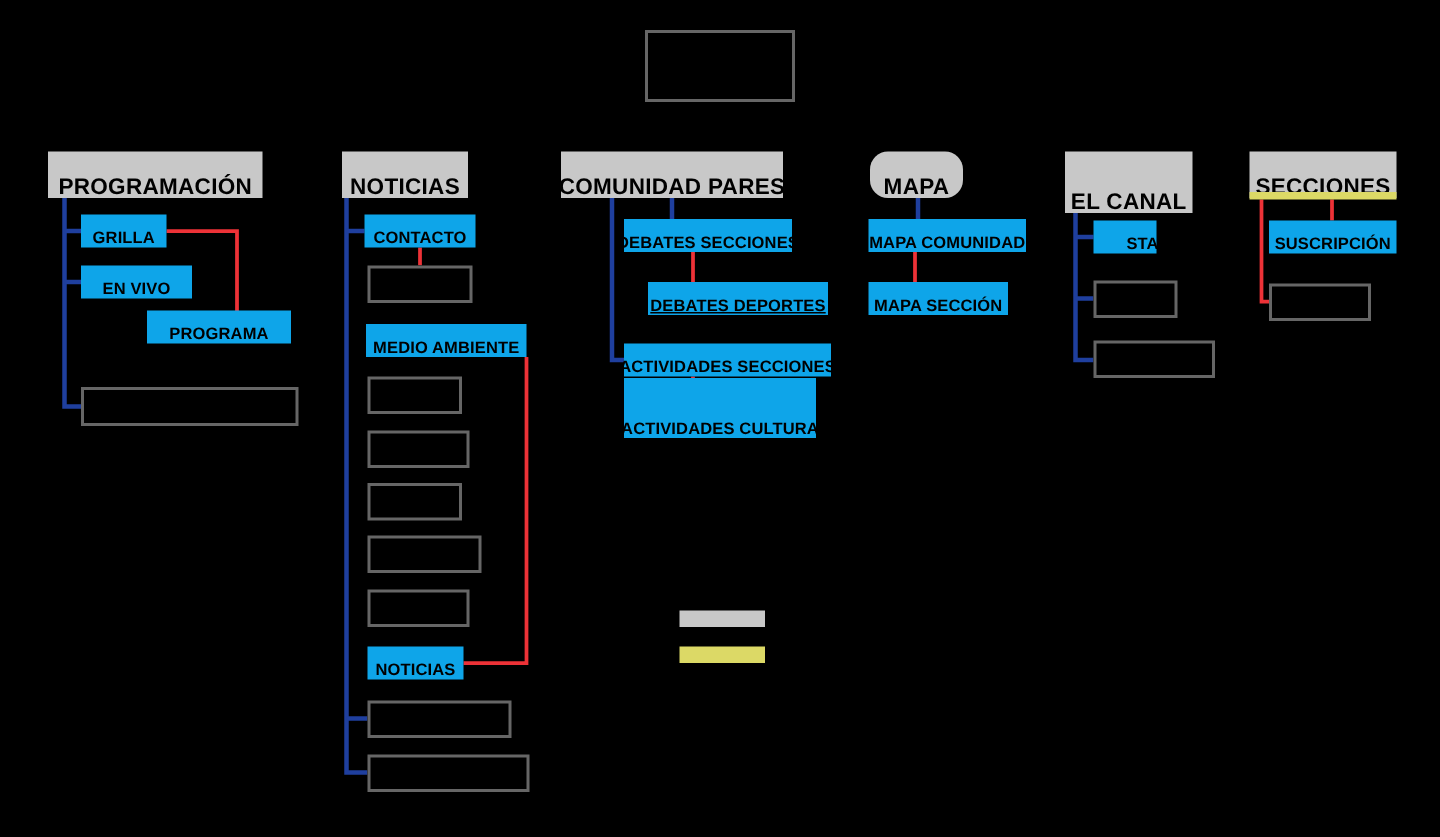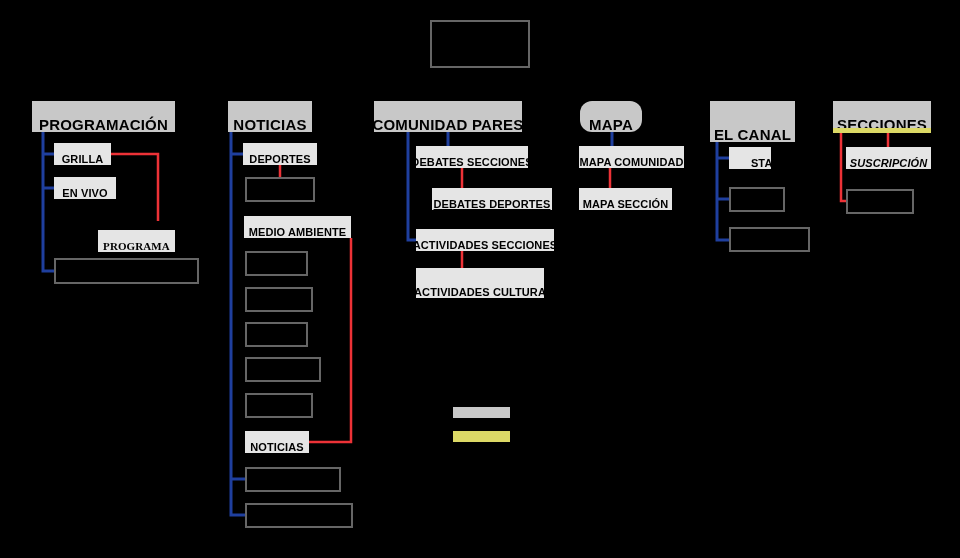--- a/index.html
+++ b/index.html
@@ -33,21 +33,21 @@
     white-space: nowrap;
   }
   .node.header {
     background: #c8c8c8;
     color: #000000;
     font-size: 15px;
     font-weight: bold;
     letter-spacing: 0.2px;
   }
   .node.leaf {
-    background: #e5e5e5;
+    background: #0ea5e9;
     color: #000000;
     font-size: 11px;
     font-weight: bold;
     letter-spacing: 0.1px;
   }
   .node.blank {
     background: #000000;
     border: 2px solid #666666;
   }
   .node.strip {
@@ -106,35 +106,35 @@
   <div class="node blank" style="left:430px; top:20px; width:100px; height:48px;">
     <span></span>
   </div>
 
   <div class="node header" style="left:32px; top:101px; width:143px; height:31px;">
     <span>PROGRAMACIÓN</span>
   </div>
   <div class="node leaf" style="left:54px; top:143px; width:57px; height:22px;">
     <span>GRILLA</span>
   </div>
-  <div class="node leaf" style="left:54px; top:177px; width:62px; height:22px;">
+  <div class="node leaf" style="left:54px; top:177px; width:74px; height:22px;">
     <span>EN VIVO</span>
   </div>
-  <div class="node leaf" style="left:98px; top:230px; width:77px; height:22px;font-family:Liberation Serif, serif;">
+  <div class="node leaf" style="left:98px; top:207px; width:96px; height:22px;">
     <span>PROGRAMA</span>
   </div>
   <div class="node blank" style="left:54px; top:258px; width:145px; height:26px;">
     <span></span>
   </div>
 
   <div class="node header" style="left:228px; top:101px; width:84px; height:31px;">
     <span>NOTICIAS</span>
   </div>
   <div class="node leaf" style="left:243px; top:143px; width:74px; height:22px;">
-    <span>DEPORTES</span>
+    <span>CONTACTO</span>
   </div>
   <div class="node blank" style="left:245px; top:177px; width:70px; height:25px;">
     <span></span>
   </div>
   <div class="node leaf" style="left:244px; top:216px; width:107px; height:22px;">
     <span>MEDIO AMBIENTE</span>
   </div>
   <div class="node blank" style="left:245px; top:251px; width:63px; height:25px;">
     <span></span>
   </div>
@@ -165,21 +165,21 @@
   </div>
   <div class="node leaf" style="left:416px; top:146px; width:112px; height:22px;">
     <span>DEBATES SECCIONES</span>
   </div>
   <div class="node leaf" style="left:432px; top:188px; width:120px; height:22px;text-decoration:underline;">
     <span>DEBATES DEPORTES</span>
   </div>
   <div class="node leaf" style="left:416px; top:229px; width:138px; height:22px;">
     <span>ACTIVIDADES SECCIONES</span>
   </div>
-  <div class="node leaf" style="left:416px; top:268px; width:128px; height:30px;">
+  <div class="node leaf" style="left:416px; top:252px; width:128px; height:40px;">
     <span>ACTIVIDADES CULTURA</span>
   </div>
 
   <div class="node header" style="left:580px; top:101px; width:62px; height:31px;border-radius:12px;">
     <span>MAPA</span>
   </div>
   <div class="node leaf" style="left:579px; top:146px; width:105px; height:22px;">
     <span>MAPA COMUNIDAD</span>
   </div>
   <div class="node leaf" style="left:579px; top:188px; width:93px; height:22px;">
@@ -196,21 +196,21 @@
     <span></span>
   </div>
   <div class="node blank" style="left:729px; top:227px; width:81px; height:25px;">
     <span></span>
   </div>
 
   <div class="node header" style="left:833px; top:101px; width:98px; height:31px;">
     <span>SECCIONES</span>
   </div>
   <div class="node strip" style="left:833px; top:128px; width:98px; height:5px;"></div>
-  <div class="node leaf" style="left:846px; top:147px; width:85px; height:22px;font-style:italic;">
+  <div class="node leaf" style="left:846px; top:147px; width:85px; height:22px;">
     <span>SUSCRIPCIÓN</span>
   </div>
   <div class="node blank" style="left:846px; top:189px; width:68px; height:25px;">
     <span></span>
   </div>
 
   <div class="legend-swatch gray" style="left:453px; top:407px; width:57px; height:11px;"></div>
   <div class="legend-swatch yellow" style="left:453px; top:431px; width:57px; height:11px;"></div>
 
 </div>

